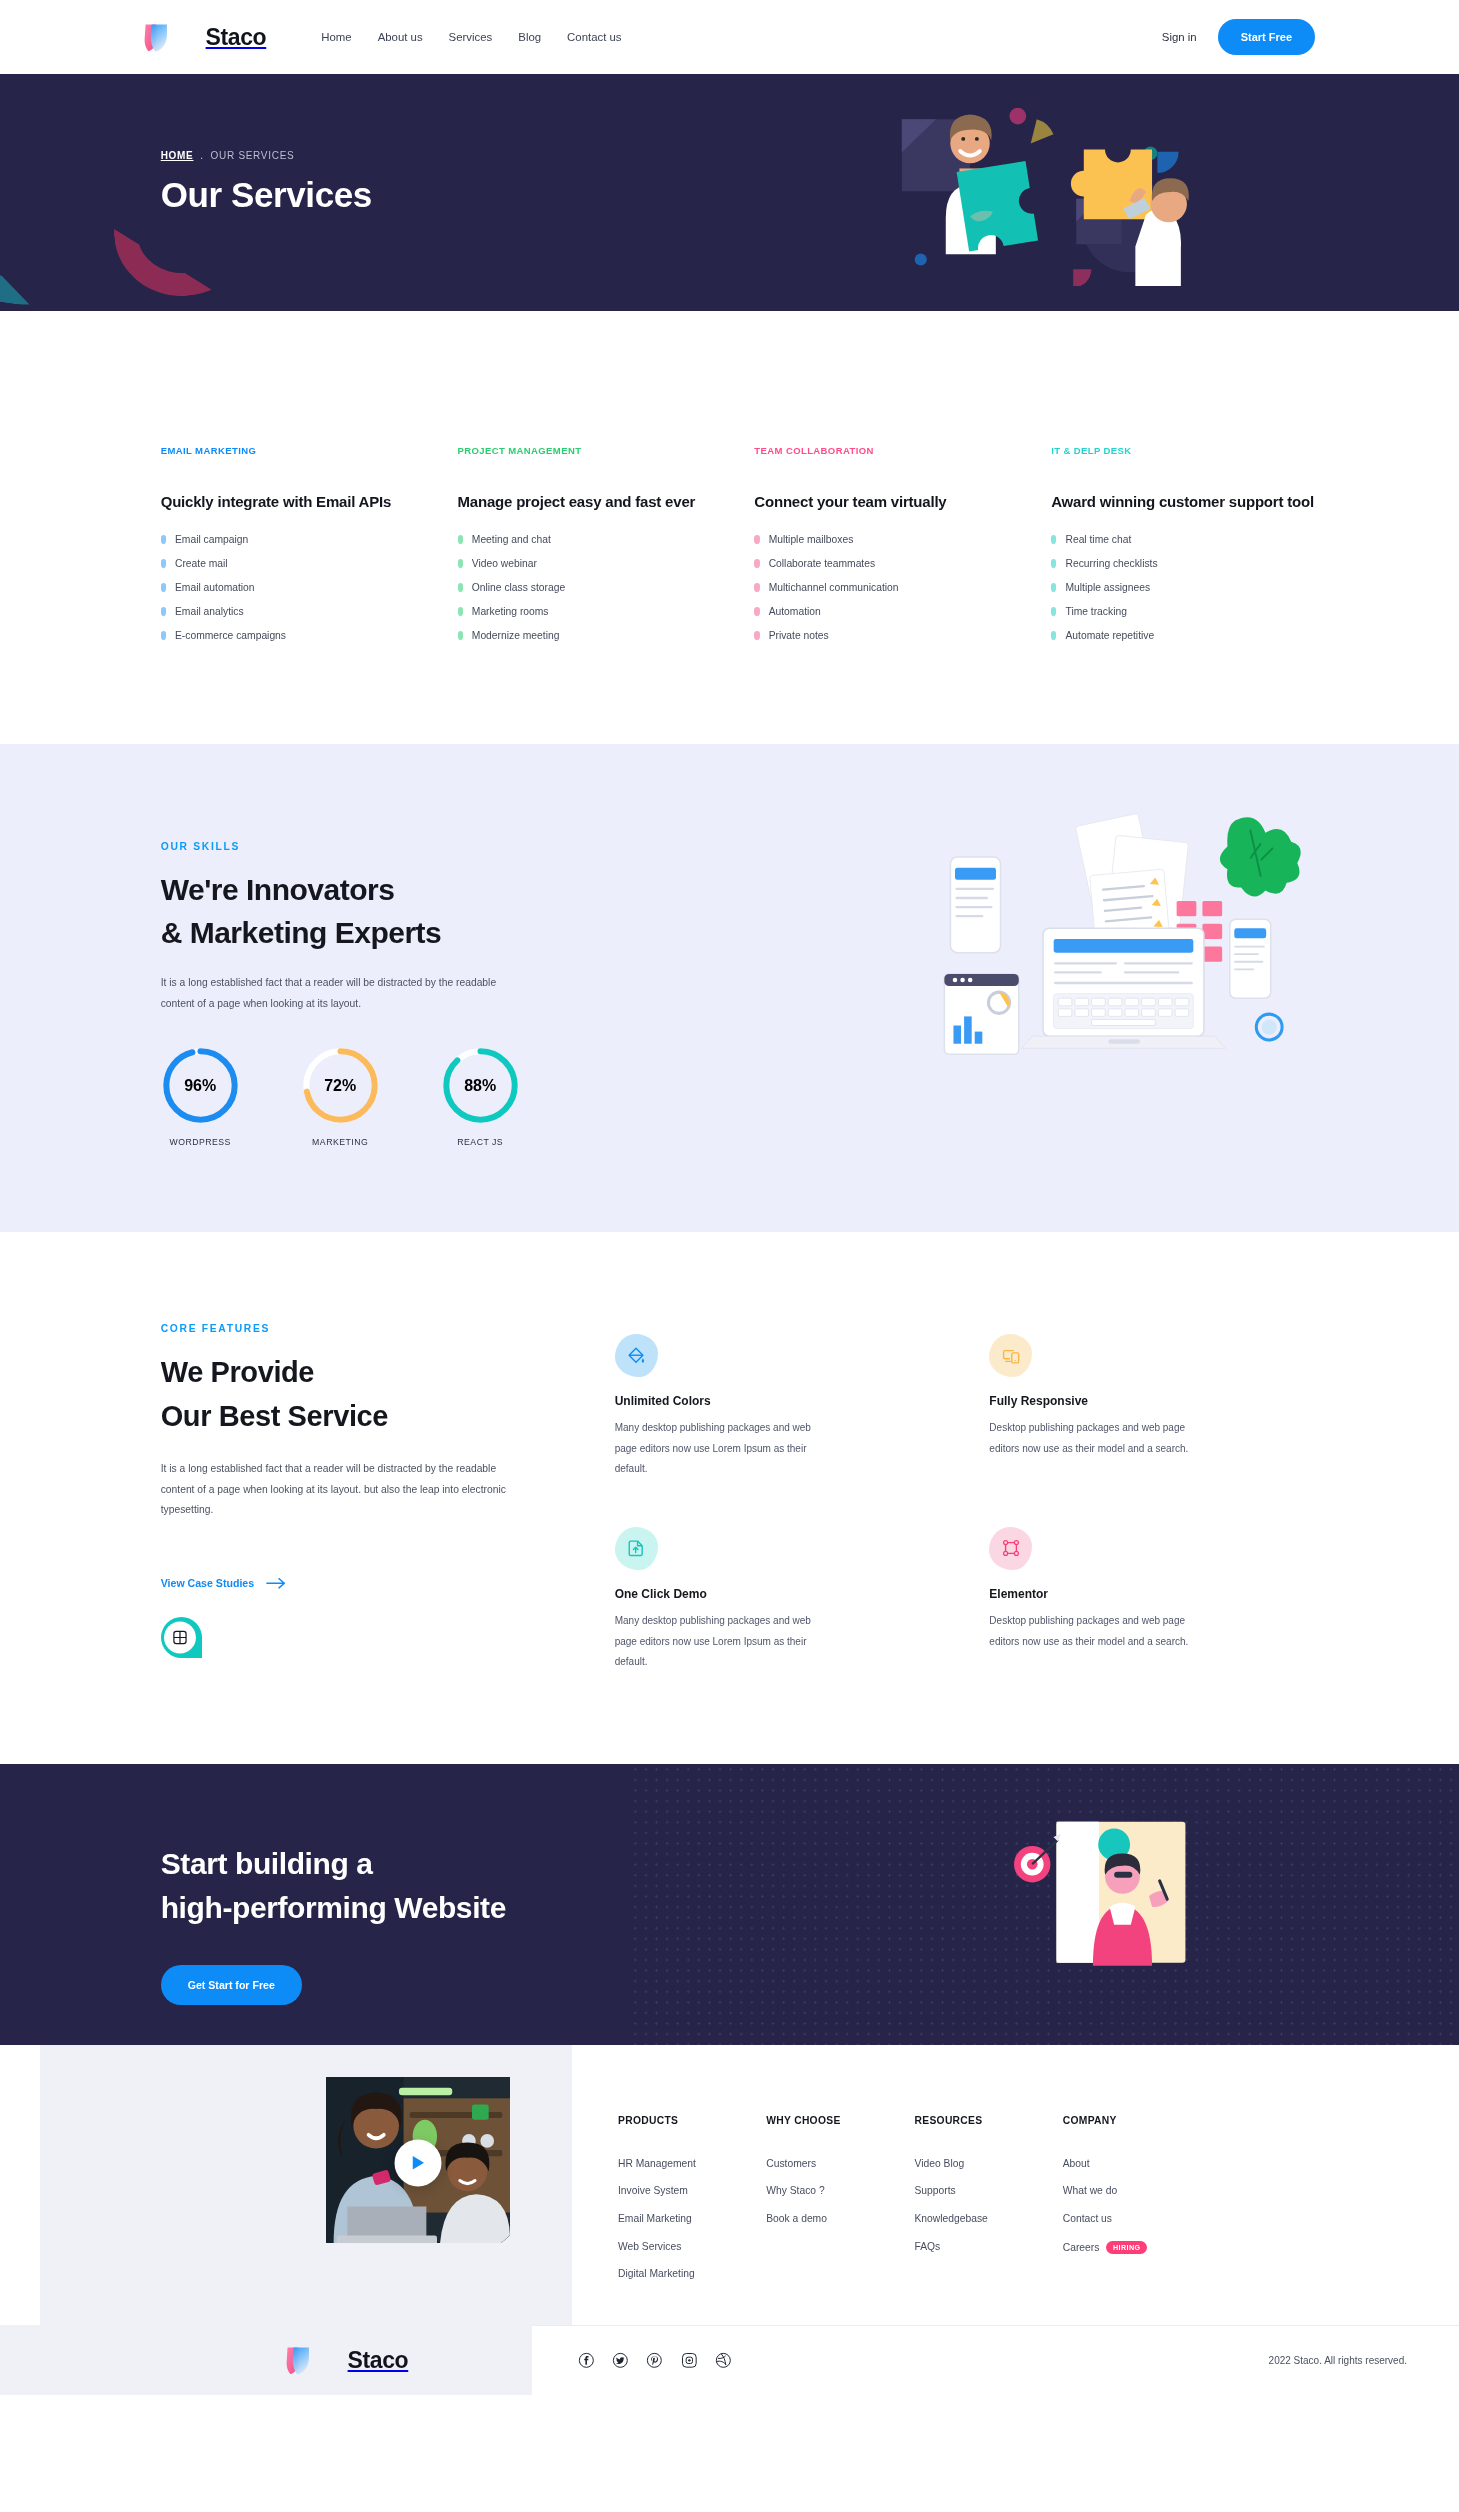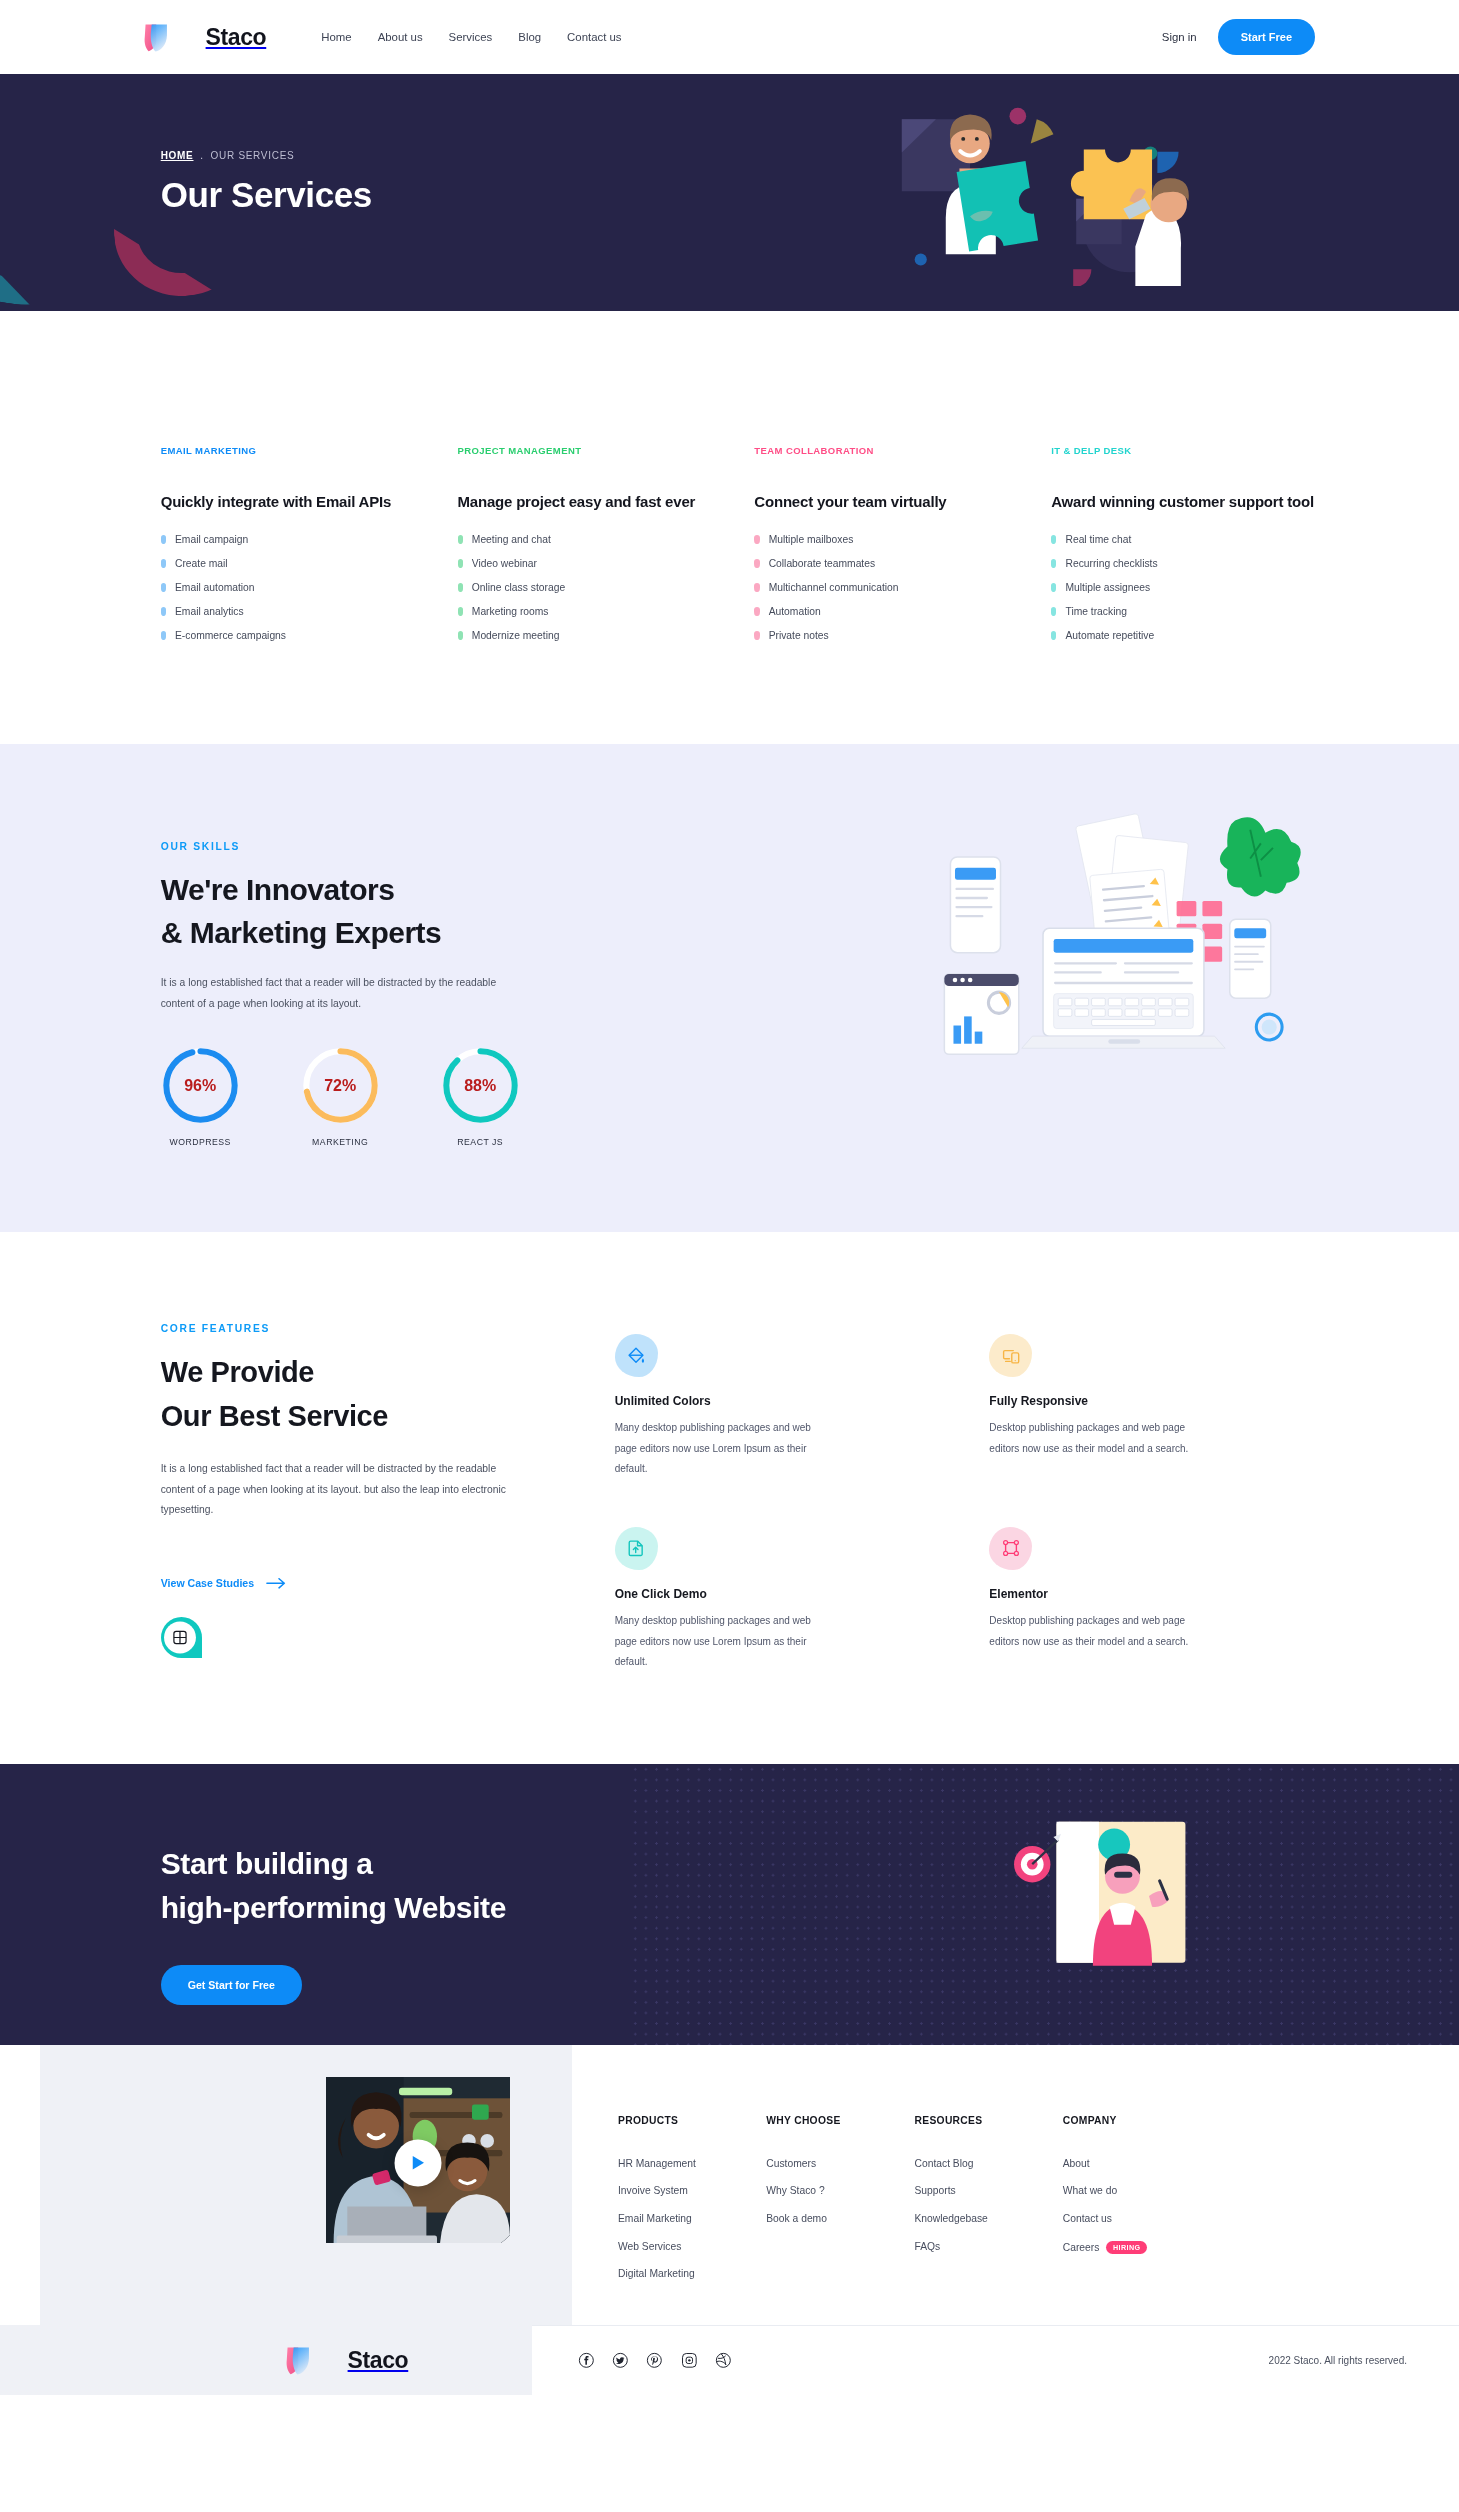--- a/index.html
+++ b/index.html
@@ -87,21 +87,21 @@
   .skills-left { width: 471px; padding-left: 16.7px; padding-top: 13.7px;}
   .eyebrow-blue { color:#0D9BF7; font-size:10.3px; font-weight:700; letter-spacing:1.7px; }
   .h2 { font-size: 30px; font-weight: 800; line-height: 1.42; color:#15171F; margin-top: 16.7px; letter-spacing:-0.5px;}
   .lead { font-size: 10.3px; line-height: 2.05; color:#4B5160; margin-top: 18px; max-width: 342px;}
   .rings { display:flex; gap: 61px; margin-top: 32px;}
   .ring-item { text-align:center; width: 79px;}
   .ring { width: 79px; height: 79px; position:relative; }
   .ring svg { display:block; transform: rotate(-90deg); }
   .ring-val {
     position:absolute; inset:0; display:flex; align-items:center; justify-content:center;
-    font-size: 16px; font-weight: 800; color:#b91c1c;text-align:center;
+    font-size: 16px; font-weight: 800; color:#000000;text-align:center;
   }
   .ring-label { margin-top: 12px; font-size: 8.7px; letter-spacing:0.5px; color:#2B3040; }
   .skills-illo { position:absolute; right: 0px; top: -15px; width: 380px; height: 296px;}
 
   
   .core { background:#fff; padding: 91px 0 91px 0; }
   .core-inner { width:1171px; margin:0 auto; display:flex; gap: 59px; padding-left: 16.7px; }
   .core-left { width: 395px; }
   .eyebrow-blue2 { color:#0D9BF7; font-size:10.3px; font-weight:700; letter-spacing:1.7px;}
   .core-h2 { font-size: 29px; font-weight: 800; line-height:1.5; color:#15171F; margin-top: 16.7px; letter-spacing:-0.4px;}
@@ -683,21 +683,21 @@
           <a href="#">Digital Marketing</a>
         </div>
         <div class="fcol">
           <h4>WHY CHOOSE</h4>
           <a href="#">Customers</a>
           <a href="#">Why Staco ?</a>
           <a href="#">Book a demo</a>
         </div>
         <div class="fcol">
           <h4>RESOURCES</h4>
-          <a href="#">Contact Blog</a>
+          <a href="#">Video Blog</a>
           <a href="#">Supports</a>
           <a href="#">Knowledgebase</a>
           <a href="#">FAQs</a>
         </div>
         <div class="fcol">
           <h4>COMPANY</h4>
           <a href="#">About</a>
           <a href="#">What we do</a>
           <a href="#">Contact us</a>
           <a href="#">

